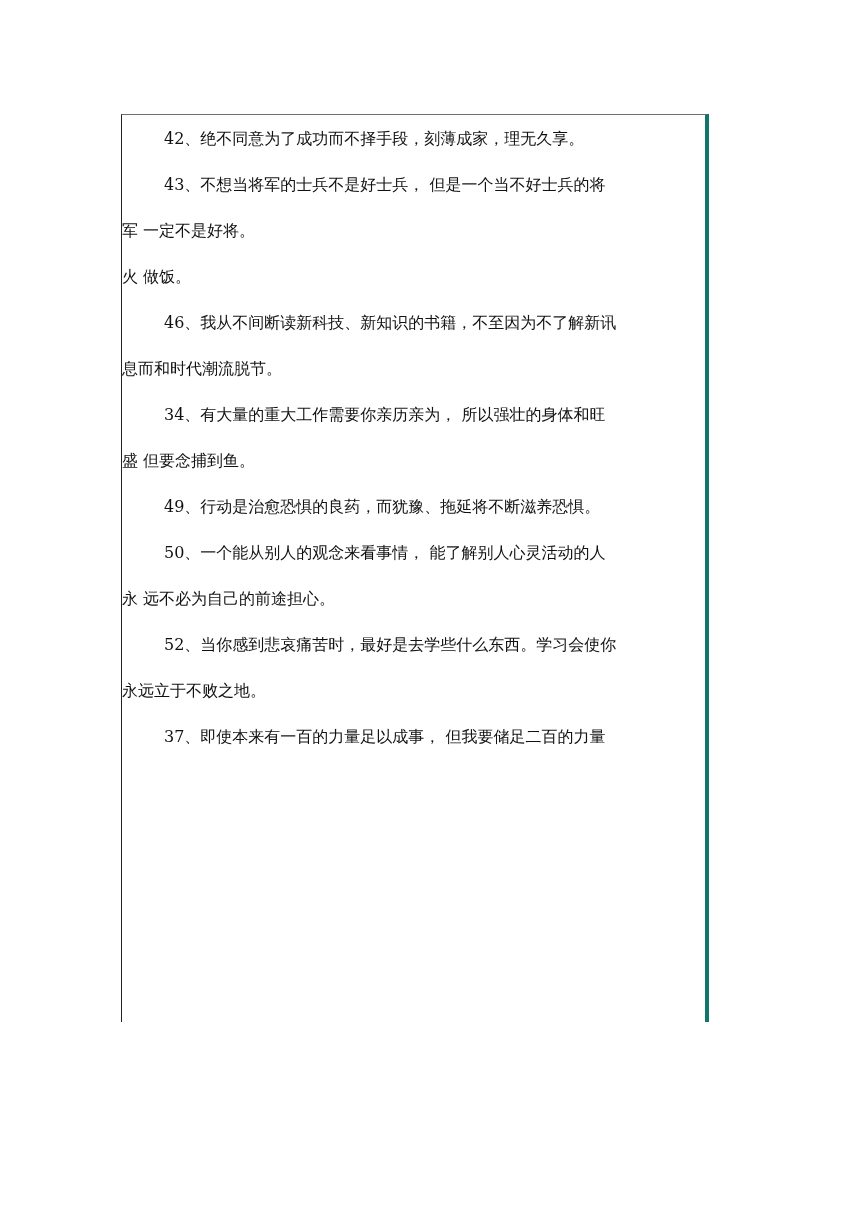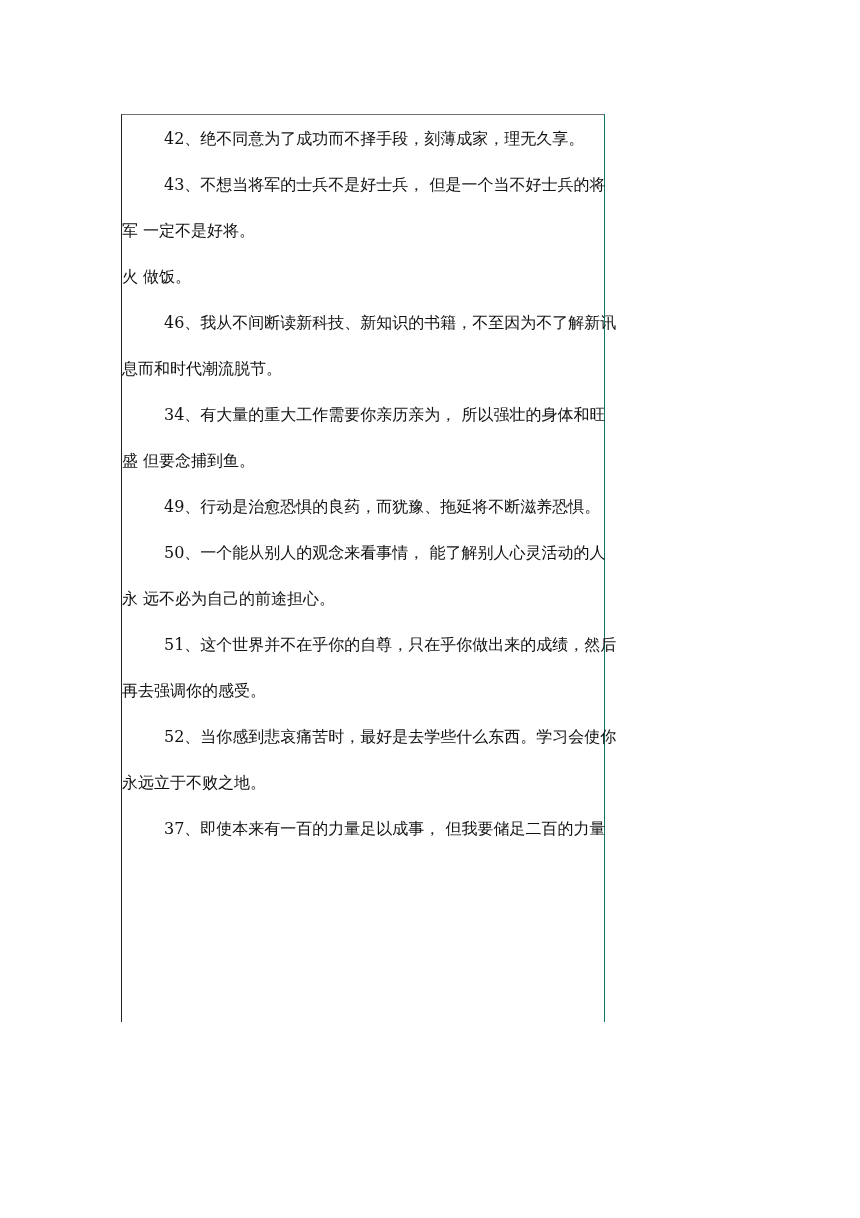--- a/index.html
+++ b/index.html
@@ -12,25 +12,25 @@
       height: 1218px;
       position: relative;
       overflow: hidden;
       font-family: "DejaVu Serif", "Liberation Serif", serif;
       color: #111111;
     }
     .page-box {
       position: absolute;
       left: 121px;
       top: 114px;
-      width: 484px;
+      width: 588px;
       height: 908px;
       border-top: 1px solid #6f6f6f;
       border-left: 1px solid #222222;
-      border-right: 1px solid #0f766e;
+      border-right: 4px solid #0f766e;
       box-sizing: border-box;
     }
     .content {
       position: absolute;
       left: 0;
       top: 14px;
       width: 606px;
     }
     .line {
       display: block;
@@ -75,24 +75,20 @@
 
     <div>
       <span class="line first">49、行动是治愈恐惧的良药，而犹豫、拖延将不断滋养恐惧。</span>
     </div>
 
     <div>
       <span class="line first">50、一个能从别人的观念来看事情，  能了解别人心灵活动的人</span>
       <span class="line">永 远不必为自己的前途担心。</span>
     </div>
 
-    <div>
-      <span class="line first">51、这个世界并不在乎你的自尊，只在乎你做出来的成绩，然后</span>
-      <span class="line">再去强调你的感受。</span>
-    </div>
 
     <div>
       <span class="line first">52、当你感到悲哀痛苦时，最好是去学些什么东西。学习会使你</span>
       <span class="line">永远立于不败之地。</span>
     </div>
 
     <div>
       <span class="line first">37、即使本来有一百的力量足以成事，  但我要储足二百的力量</span>
     </div>
 

